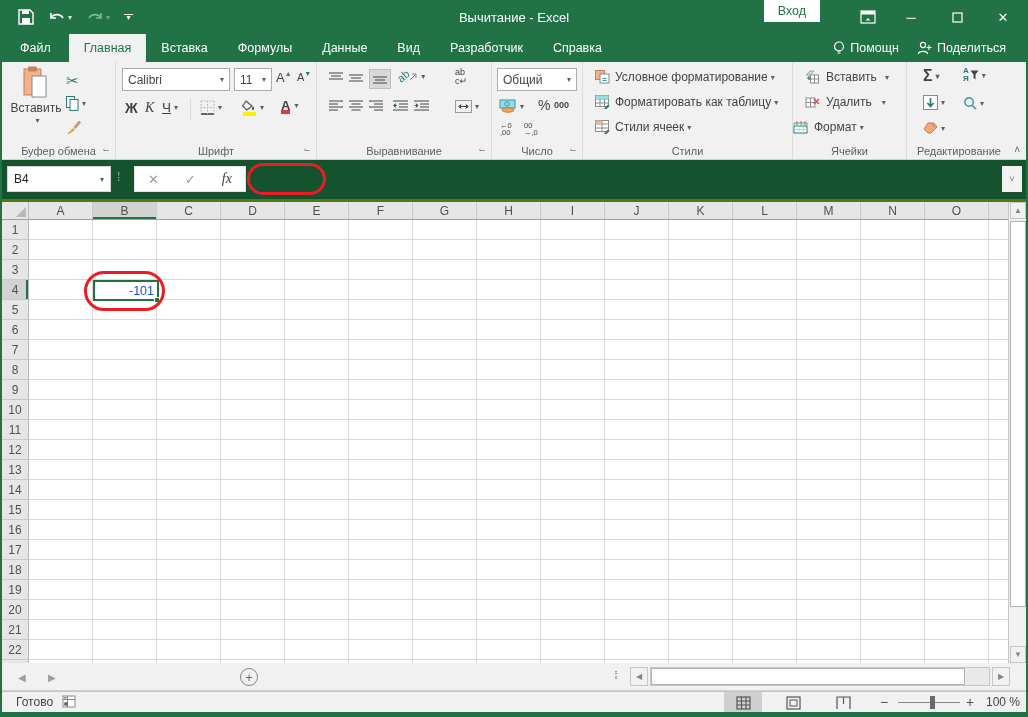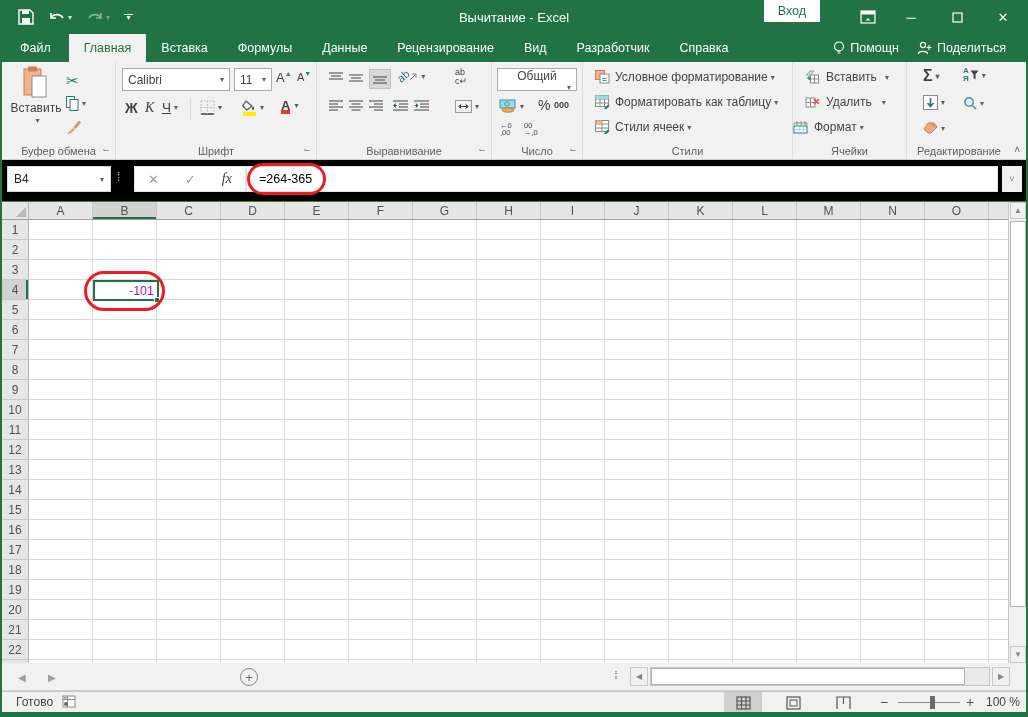--- a/index.html
+++ b/index.html
@@ -46,22 +46,22 @@
   .glyph-b { font-weight:bold; font-size:14px; color:#444; }
   .glyph-i { font-style:italic; font-size:14px; color:#444; font-family:"Liberation Serif", serif; }
   .glyph-u { text-decoration:underline; font-size:13.5px; color:#444; }
   .colorbar { position:absolute; left:1px; right:1px; bottom:-1px; height:4px; }
   .pressed { background:#d8d8d8; border:1px solid #bfbfbf; }
   .seprib { position:absolute; width:1px; background:#dcdcdc; top:4px; height:60px; }
   .two-line { font-size:7.5px; line-height:7px; color:#444; text-align:left; }
   .bigbtn { position:absolute; display:flex; flex-direction:column; align-items:center; cursor:pointer; color:#444; }
 
   
-  .fbar { position:absolute; left:0; right:0; top:160px; height:42px; background:#000000;
-          border-bottom:1px solid #4d7c0f; }
+  .fbar { position:absolute; left:0; right:0; top:160px; height:42px; background:#14532d;
+          border-bottom:3px solid #4d7c0f; }
   .namebox { position:absolute; left:5px; top:6px; width:104px; height:26px; background:#fff;
              border:1px solid #d6d6d6; display:flex; align-items:center; font-size:12px; color:#222;
              padding:0 6px; }
   .namebox .dd { margin-left:auto; }
   .fdots { position:absolute; left:115px; top:10px; color:#b0b0b0; font-size:12px; letter-spacing:-1px; }
   .fbtns { position:absolute; left:132px; top:6px; width:112px; height:26px; background:#fff;
            border:1px solid #e2e2e2; display:flex; align-items:center; justify-content:space-around; }
   .fcancel, .fenter { color:#9b9b9b; font-size:13px; }
   .ffx { font-family:"Liberation Serif", serif; font-style:italic; font-size:14px; color:#3e3e3e; }
   .finput { position:absolute; left:244px; top:6px; right:28px; height:26px; background:#fff;
@@ -86,21 +86,21 @@
   .rowheads { position:absolute; left:0; top:18px; width:27px; bottom:0; background:#e6e6e6; overflow:hidden;
               border-right:1px solid #b8b8b8; }
   .rowh { height:20px; display:flex; align-items:center; justify-content:center; font-size:12px; color:#505050;
           border-bottom:1px solid #c9c9c9; cursor:pointer; }
   .rowh.sel { background:#d2d2d2; box-shadow:inset -2px 0 0 #217346; }
   .cells { position:absolute; left:27px; top:18px; right:18px; bottom:0; background:
       repeating-linear-gradient(to right, transparent 0 63px, #d9d9d9 63px 64px),
       repeating-linear-gradient(to bottom, transparent 0 19px, #d9d9d9 19px 20px), #fff; }
   .selcell { position:absolute; left:91px; top:78px; width:66px; height:21px; border:2px solid #217346;
              background:#fff; display:flex; align-items:center; justify-content:flex-end;
-             font-size:12.5px; color:#a21caf; padding-right:3px; z-index:10; }
+             font-size:12.5px; color:#1d4ed8; padding-right:3px; z-index:10; }
   .fillhandle { position:absolute; left:152px; top:95px; width:6px; height:6px; background:#217346;
                 border:1px solid #fff; z-index:20; }
   .vscroll { position:absolute; right:0; top:0; width:18px; bottom:0; background:#f1f1f1;
              border-left:1px solid #c6c6c6; }
   .varrow { position:absolute; left:1px; width:16px; height:17px; background:#f1f1f1; border:1px solid #c6c6c6;
             display:flex; align-items:center; justify-content:center; font-size:8px; color:#848484; }
   .vthumb { position:absolute; left:1px; width:16px; background:#fff; border:1px solid #b3b3b3; }
 
   
   .sheetbar { position:absolute; left:0; right:0; top:663px; height:28px; background:#f1f1f1;
@@ -189,21 +189,20 @@
       <span class="winbtn">✕</span>
     </div>
   </div>
 
   <div class="tabrow">
     <span class="rtab" style="padding:0 18px;">Файл</span>
     <span class="rtab active">Главная</span>
     <span class="rtab">Вставка</span>
     <span class="rtab">Формулы</span>
     <span class="rtab">Данные</span>
-    <span class="rtab">Рецензирование</span>
     <span class="rtab">Вид</span>
     <span class="rtab">Разработчик</span>
     <span class="rtab">Справка</span>
     <div class="tab-extras">
       <span class="tab-extra">
         <svg width="12" height="15" viewBox="0 0 12 15">
             <circle cx="6" cy="5.5" r="4.5" fill="none" stroke="#fff" stroke-width="1.2"></circle>
             <path d="M4.5 10 h3 M4.5 12 h3" stroke="#fff" stroke-width="1.1"></path>
           </svg>
         <span>Помощн</span>
@@ -362,21 +361,21 @@
             <rect x="0.5" y="0.5" width="16" height="12" fill="none" stroke="#9a9a9a"></rect>
             <path d="M4 6.5 h9 M6 4.5 L4 6.5 6 8.5 M11 4.5 L13 6.5 11 8.5" stroke="#444" stroke-width="1"></path>
           </svg>
         <span class="dd">▾</span>
       </span>
       <div class="glabel">Выравнивание</div>
       <span class="launcher">⌙</span>
     </div>
 
     <div class="rgroup" style="width:91px;">
-      <div class="inputbox" style="left:5px; top:6px; width:80px; height:23px;flex-direction:column;">
+      <div class="inputbox" style="left:5px; top:6px; width:80px; height:23px;">
         <span>Общий</span>
           <span class="dd">▾</span>
       </div>
       <span class="rbtn" style="left:7px; top:37px;">
         <svg width="18" height="14" viewBox="0 0 18 14">
             <rect x="1" y="1" width="15" height="8" fill="#9adbe8" stroke="#3994a8"></rect>
             <circle cx="8" cy="5" r="2.2" fill="none" stroke="#3994a8"></circle>
             <ellipse cx="9" cy="11" rx="6" ry="2.2" fill="#f0a95c" stroke="#b97a30"></ellipse>
           </svg>
         <span class="dd">▾</span>
@@ -502,23 +501,20 @@
   <div class="fbar">
     <div class="namebox">
       <span>B4</span>
       <span class="dd">▾</span>
     </div>
     <span class="fdots">⁞</span>
     <div class="fbtns">
       <span class="fcancel">✕</span>
       <span class="fenter">✓</span>
       <span class="ffx">fx</span>
-    </div>
-    <div class="finput">
-      <span>=264-365</span>
     </div>
     <span class="fexpand">˅</span>
     <div class="red-oval" style="left:245px; top:3px; width:79px; height:32px;"></div>
   </div>
 
   <div class="gridwrap">
     <div class="corner">
         <span class="tri"></span>
       </div>
     <div class="colheads">

